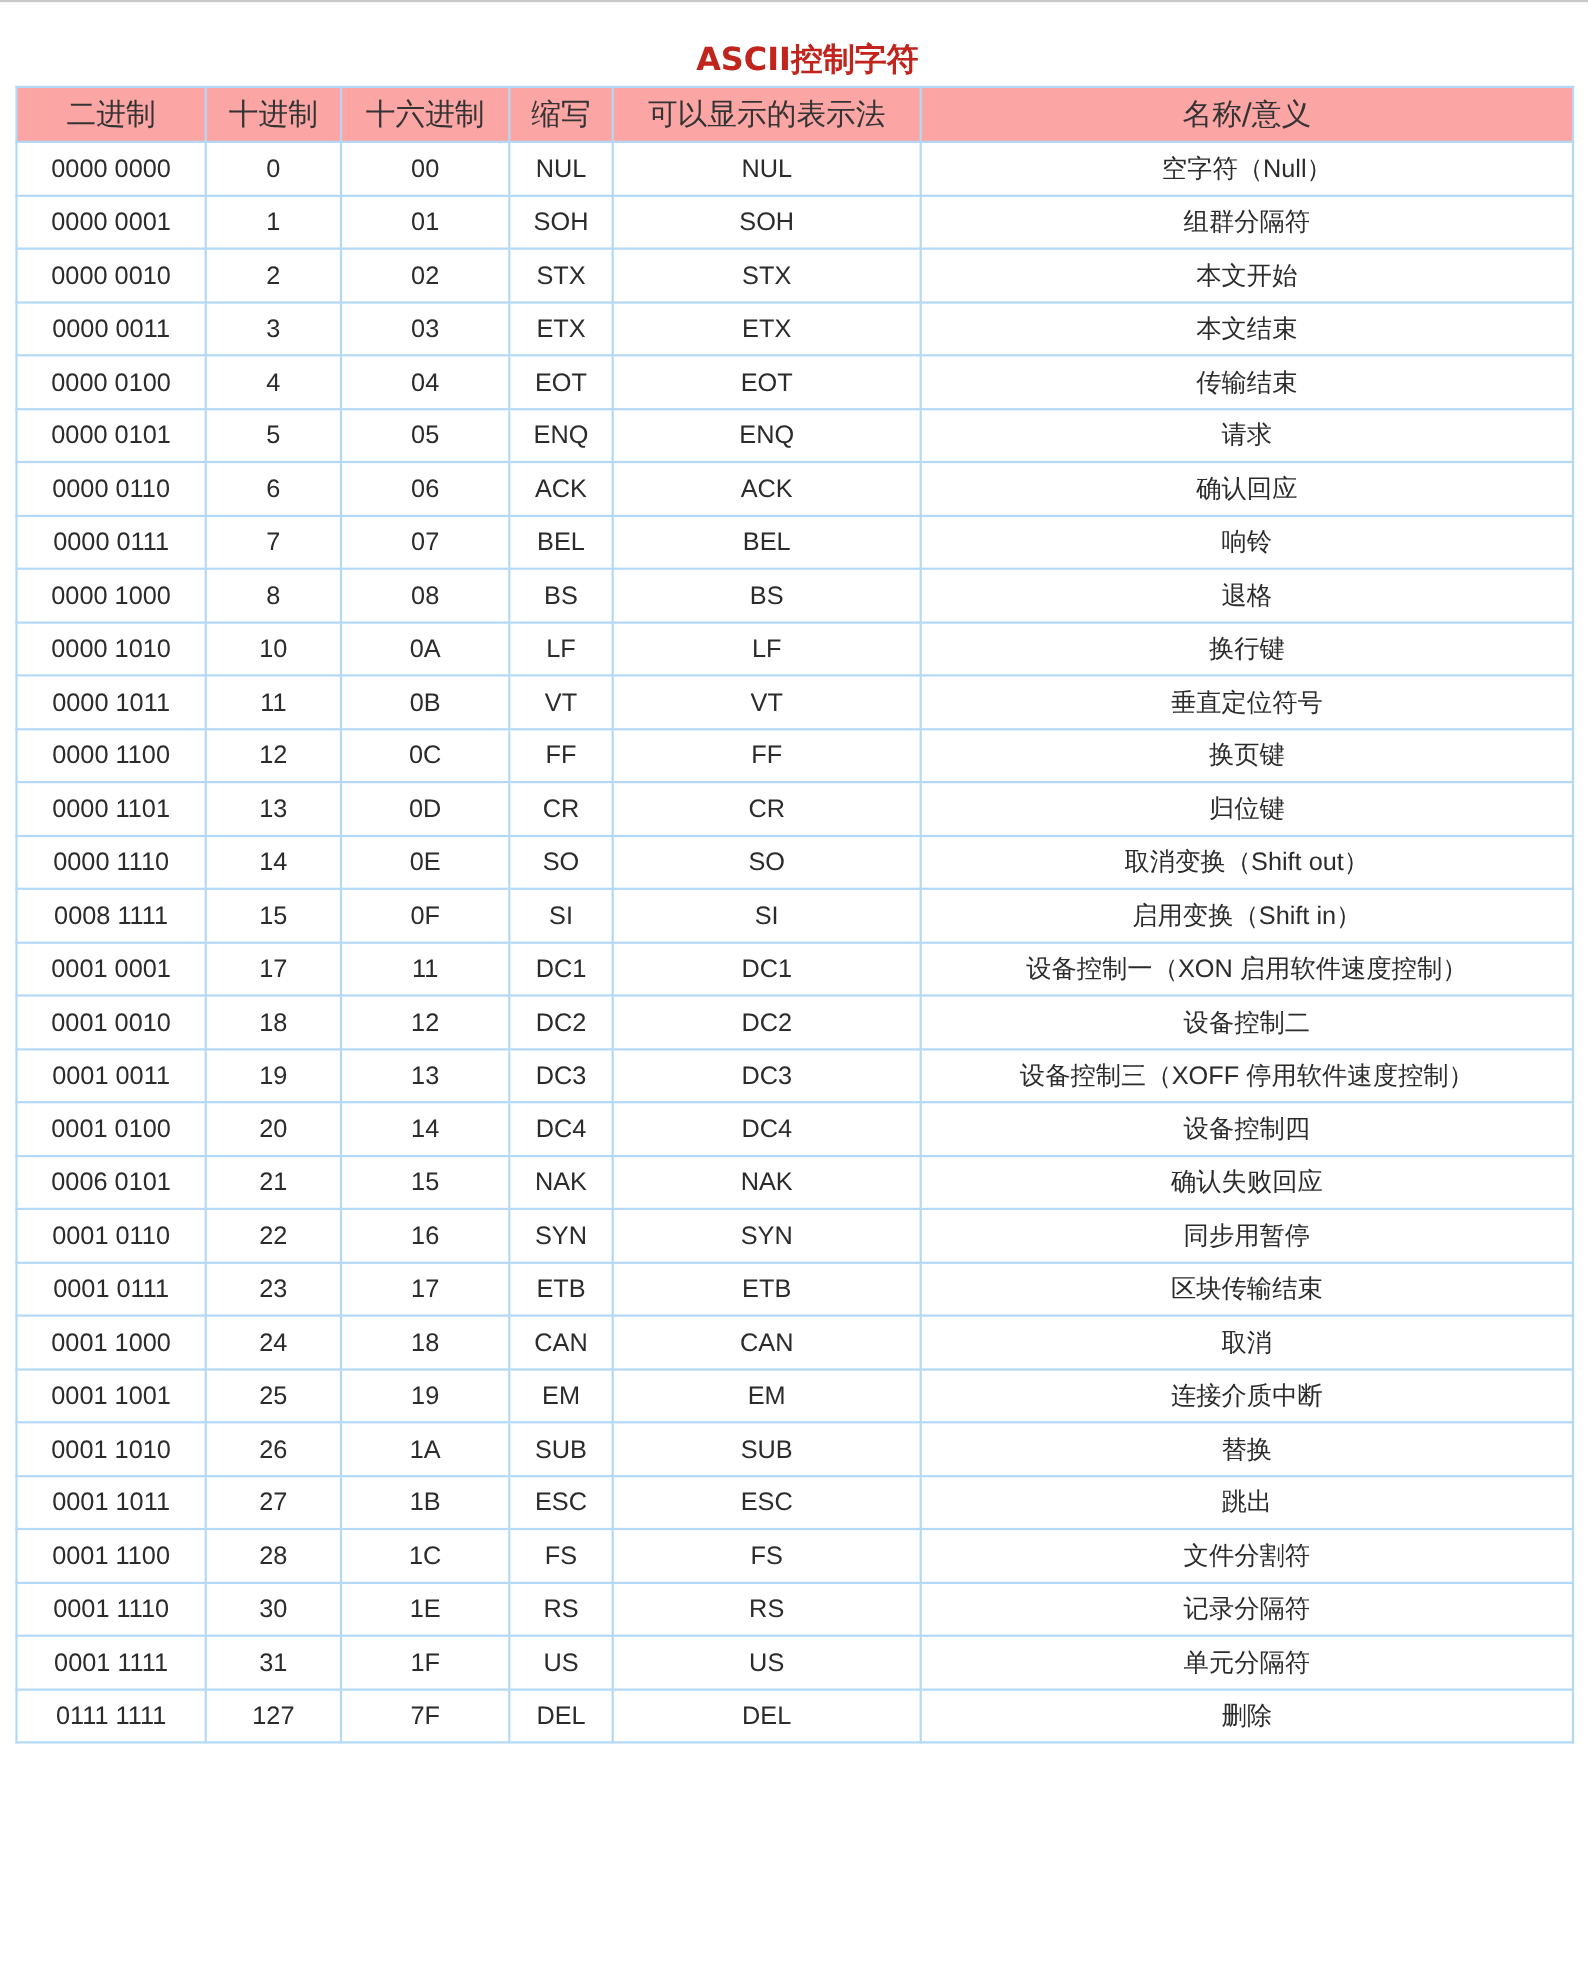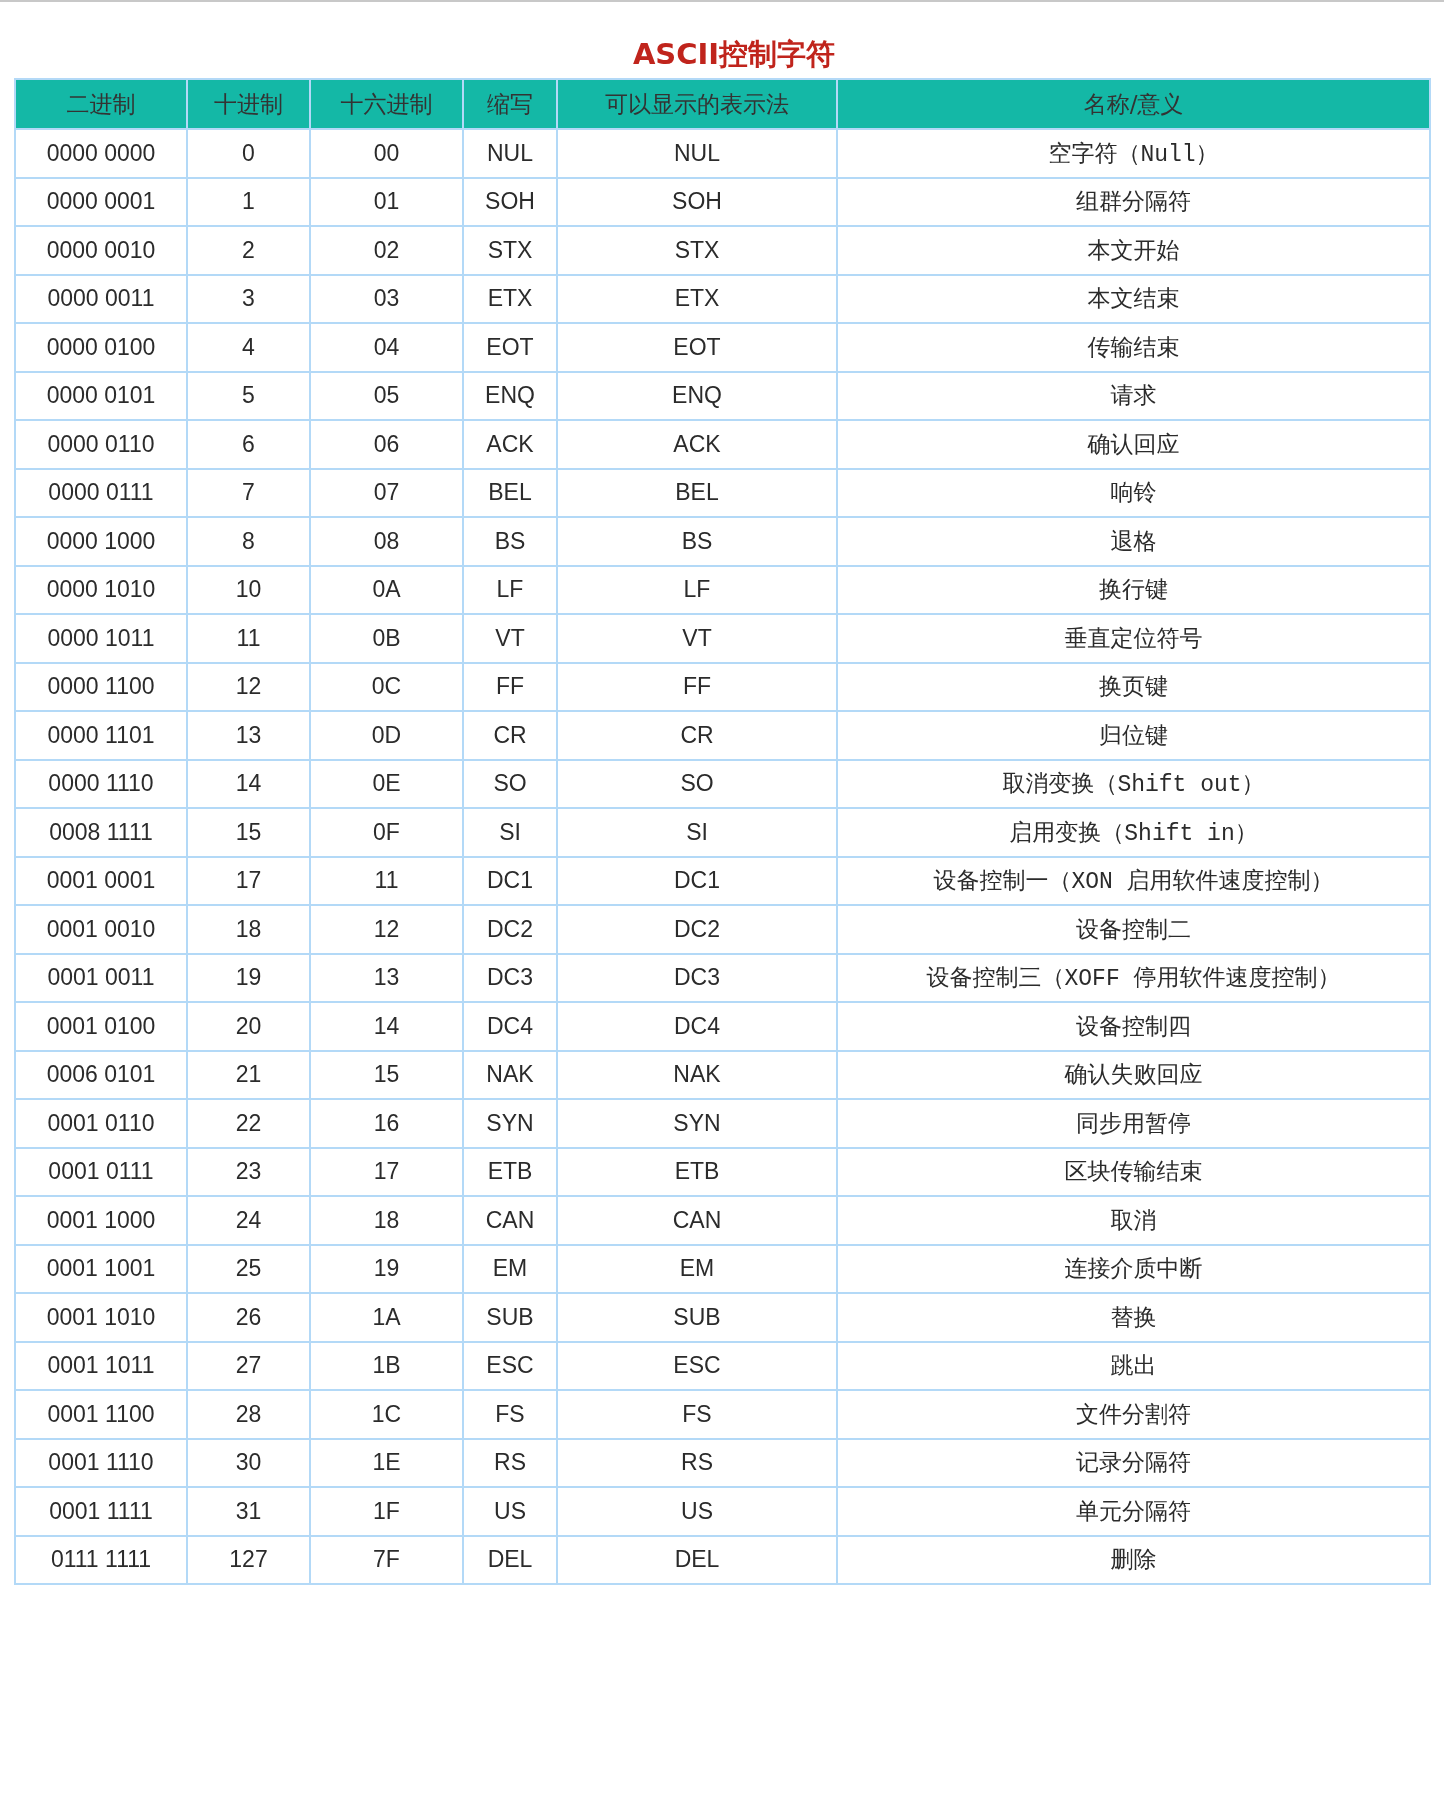--- a/index.html
+++ b/index.html
@@ -14,26 +14,26 @@
     font-family: "DejaVu Sans", "Liberation Sans", sans-serif;
   }
   table.ascii {
     position: absolute; left: 14px; top: 78px; width: 1415px;
     border-collapse: collapse; table-layout: fixed;
   }
   table.ascii th, table.ascii td {
     border: 2px solid #b3d9f7; text-align: center; vertical-align: middle; padding: 0;
   }
   table.ascii th {
-    background: #14b8a6; height: 48px; font-weight: normal; font-size: 23px; color: #333;
+    background: #fca5a5; height: 48px; font-weight: normal; font-size: 27px; color: #333;
     font-family: "DejaVu Sans", "Liberation Sans", sans-serif;
   }
   table.ascii td { height: 46.5px; font-size: 23px; color: #2b2b2b; }
   td.glyph { font-size: 8px; color: #333; letter-spacing: 0; }
-  td.meaning { font-family: Liberation Mono, monospace; font-size: 22px; }
+  td.meaning { font-family: Liberation Sans, sans-serif; font-size: 22px; }
 </style>
 </head>
 <body>
 
 <div class="top-rule"></div>
 <h1 class="title" style="margin:12px;">ASCII控制字符</h1>
 
 <table class="ascii">
   <colgroup>
     <col style="width:172px">

